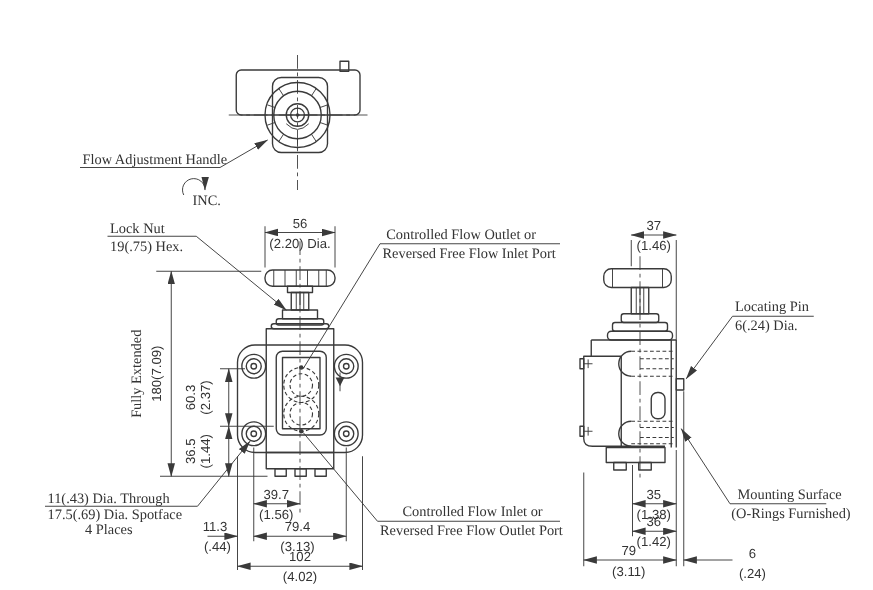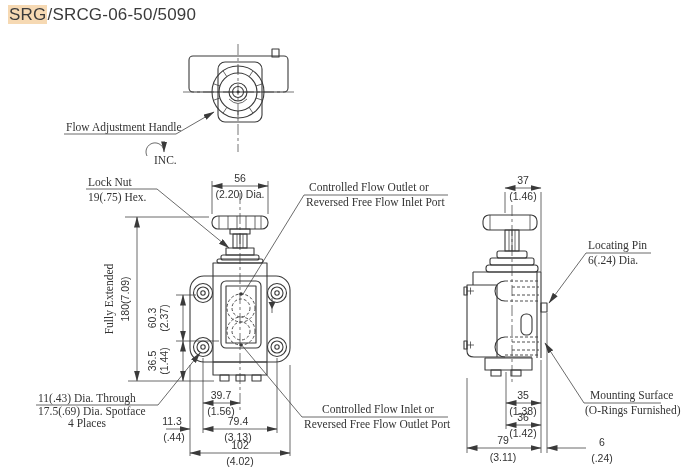--- a/index.html
+++ b/index.html
@@ -17,21 +17,20 @@
   text{fill:#333333;stroke:none;}
   .dim{font-family:"Liberation Sans",sans-serif;font-size:10.5px;}
   .lbl{font-family:"Liberation Serif",serif;font-size:11.5px;}
   .mid{text-anchor:middle;}
 </style>
 </head>
 <body>
 
 <div id="stage">
 
-  <div id="title"><span class="hl">SRG</span><span>/SRCG-06-50/5090</span></div>
 
   <svg width="698" height="472" viewBox="0 0 698 472">
     <defs>
       <marker id="a" markerWidth="12" markerHeight="8" refX="10.5" refY="3" orient="auto-start-reverse" markerUnits="userSpaceOnUse">
         <path d="M0,0 L11,3 L0,6 Z" fill="#3a3a3a"></path>
       </marker>
     </defs>
 
     <g>
       <line class="chain" x1="238" y1="44" x2="238" y2="152"></line>

